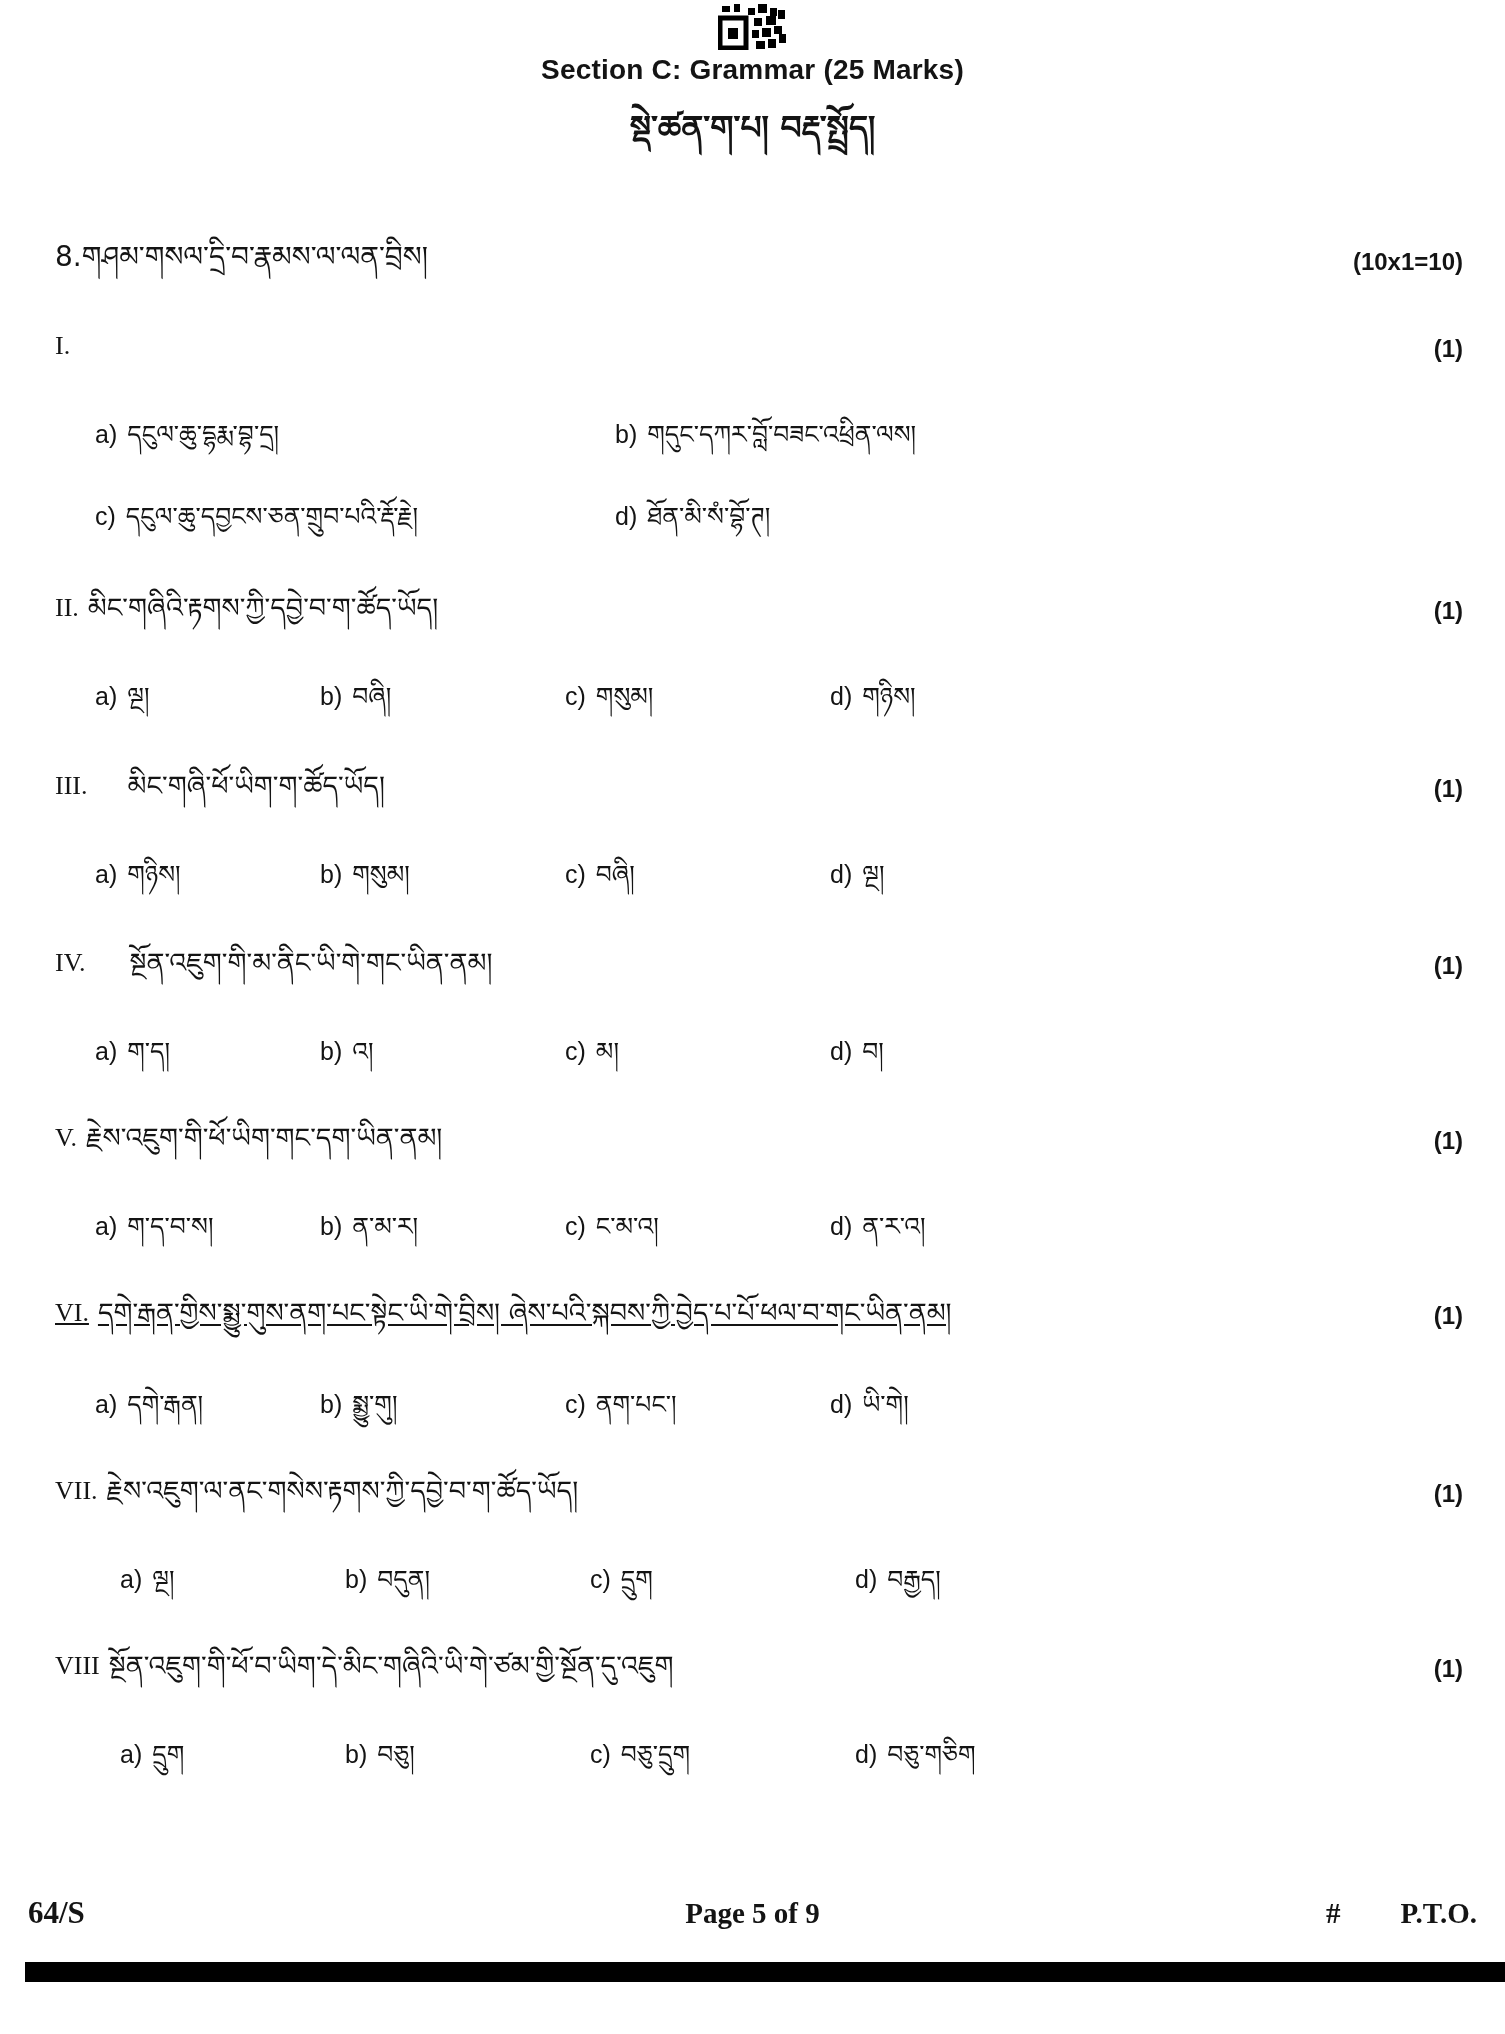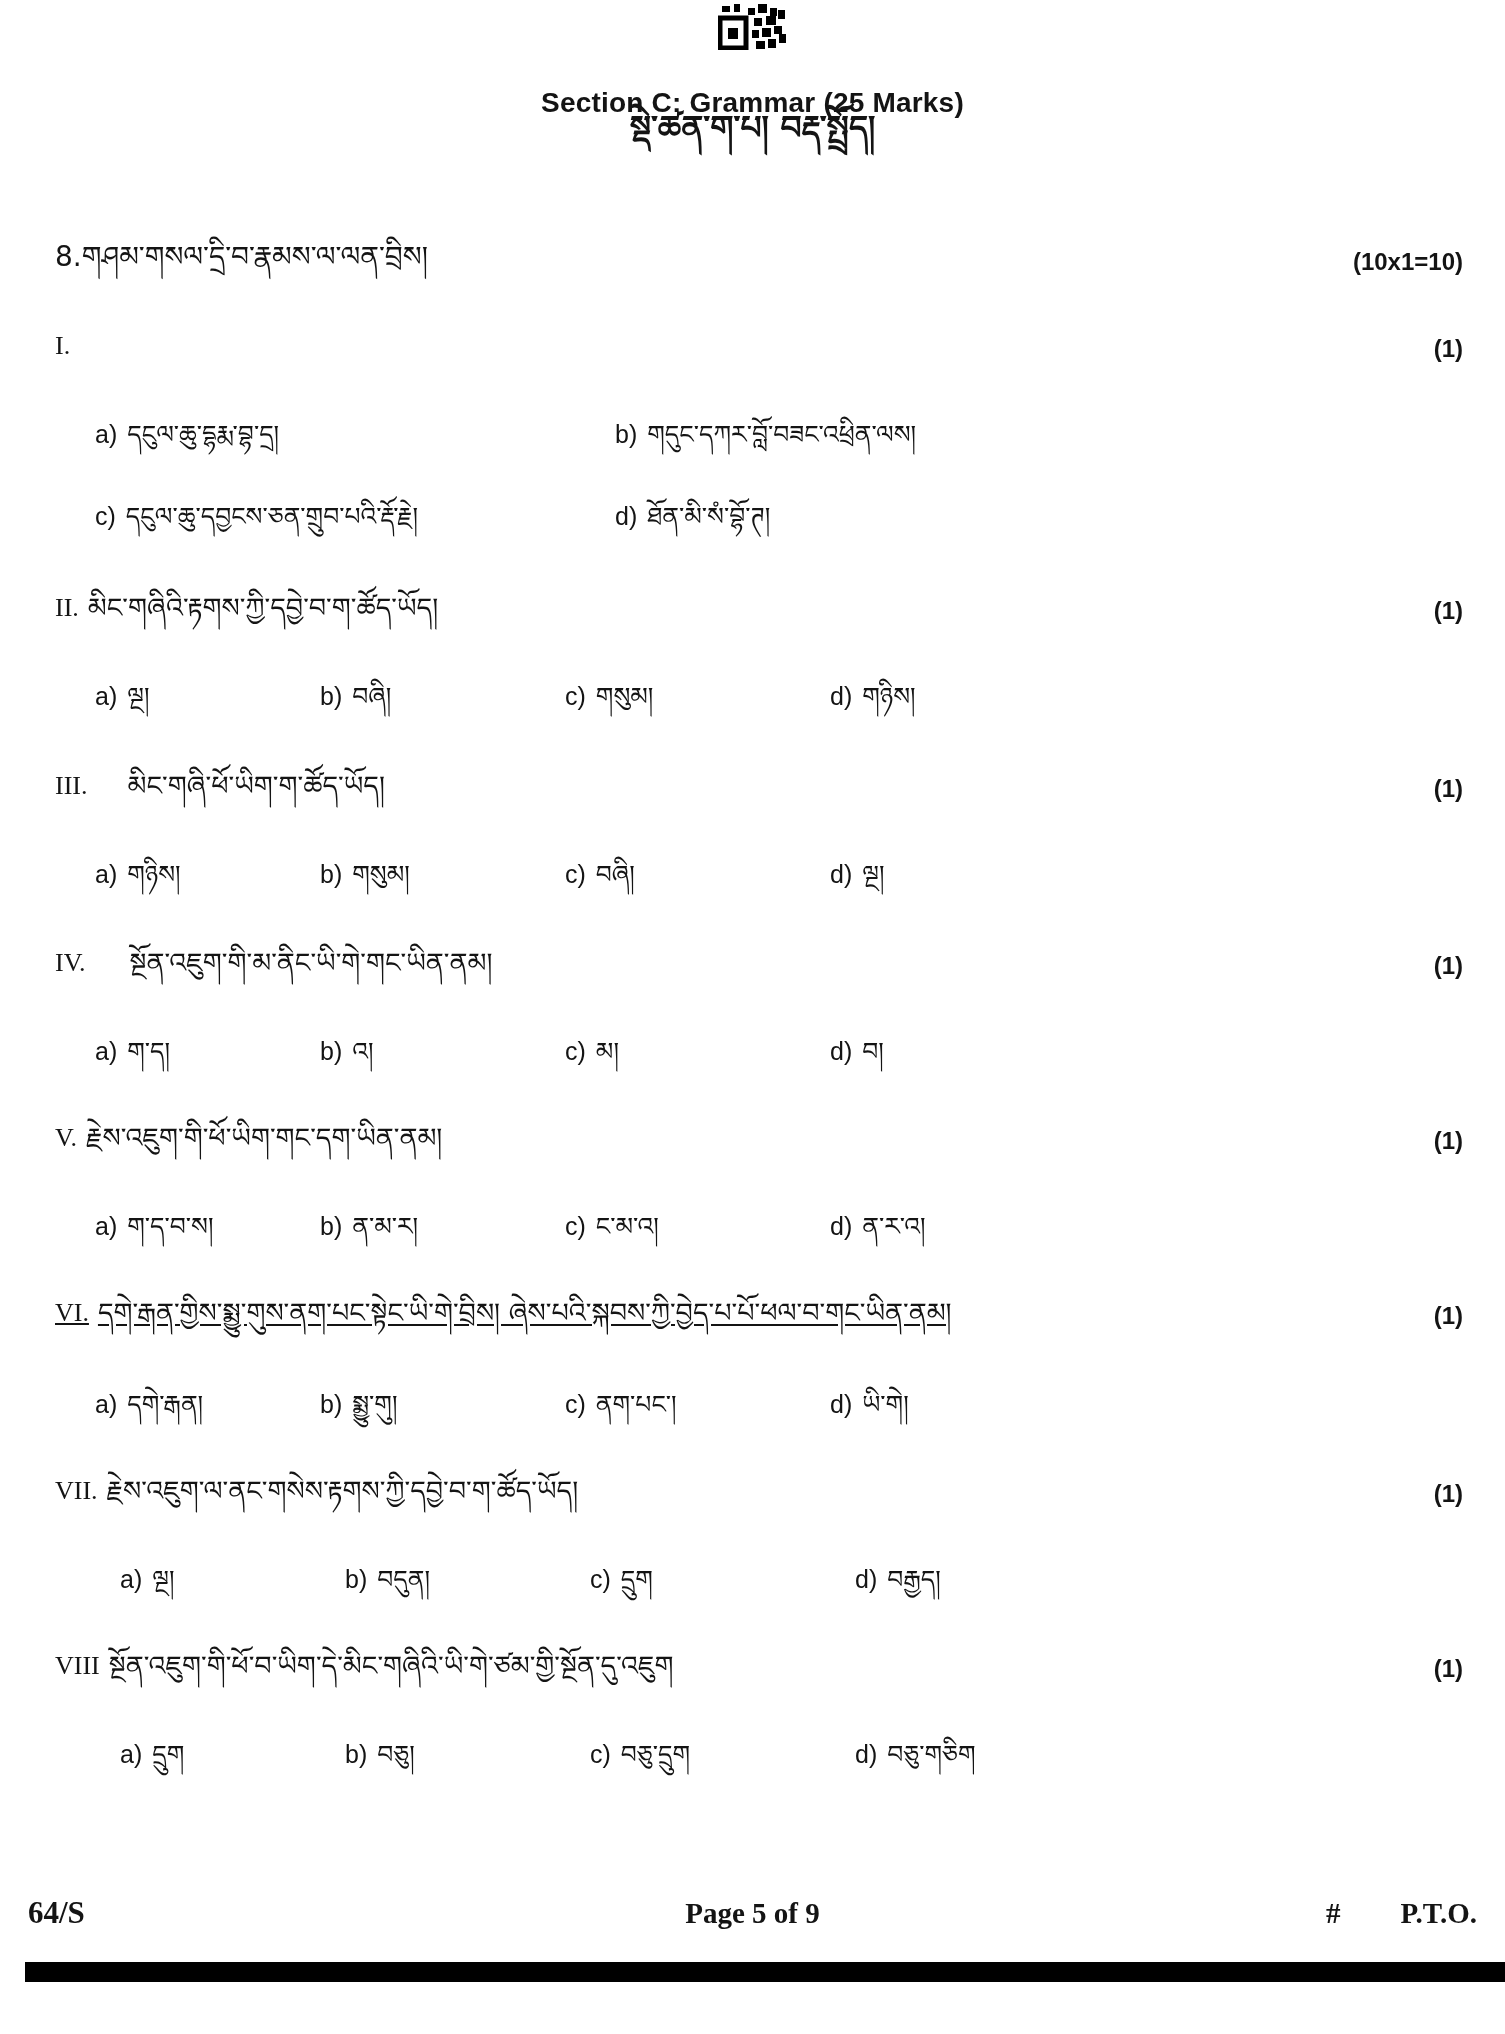--- a/index.html
+++ b/index.html
@@ -88,21 +88,21 @@
       <rect x="60" y="6" width="7" height="9" fill="#000"></rect>
       <rect x="34" y="26" width="7" height="8" fill="#000"></rect>
       <rect x="44" y="24" width="9" height="9" fill="#000"></rect>
       <rect x="56" y="22" width="8" height="8" fill="#000"></rect>
       <rect x="38" y="37" width="9" height="8" fill="#000"></rect>
       <rect x="50" y="35" width="8" height="9" fill="#000"></rect>
       <rect x="61" y="30" width="7" height="9" fill="#000"></rect>
     </svg>
   </div>
 
-  <div class="abs centered section-title" style="top:87px;">Section C: Grammar (25 Marks)</div>
+  <div class="abs centered section-title" style="top:54px;">Section C: Grammar (25 Marks)</div>
   <div class="abs centered subtitle-tib" style="top:108px;">སྡེ་ཚན་ག་པ། བརྡ་སྤྲོད།</div>
 
   <div class="abs instr-row" style="top:238px;">
     <div class="tib" style="font-size:28px;">
       <span>8.</span><span>གཤམ་གསལ་དྲི་བ་རྣམས་ལ་ལན་བྲིས།</span>
     </div>
     <div class="marks" style="position:static;">(10x1=10)</div>
   </div>
 
   <div class="abs qhead" style="top:328px;">

